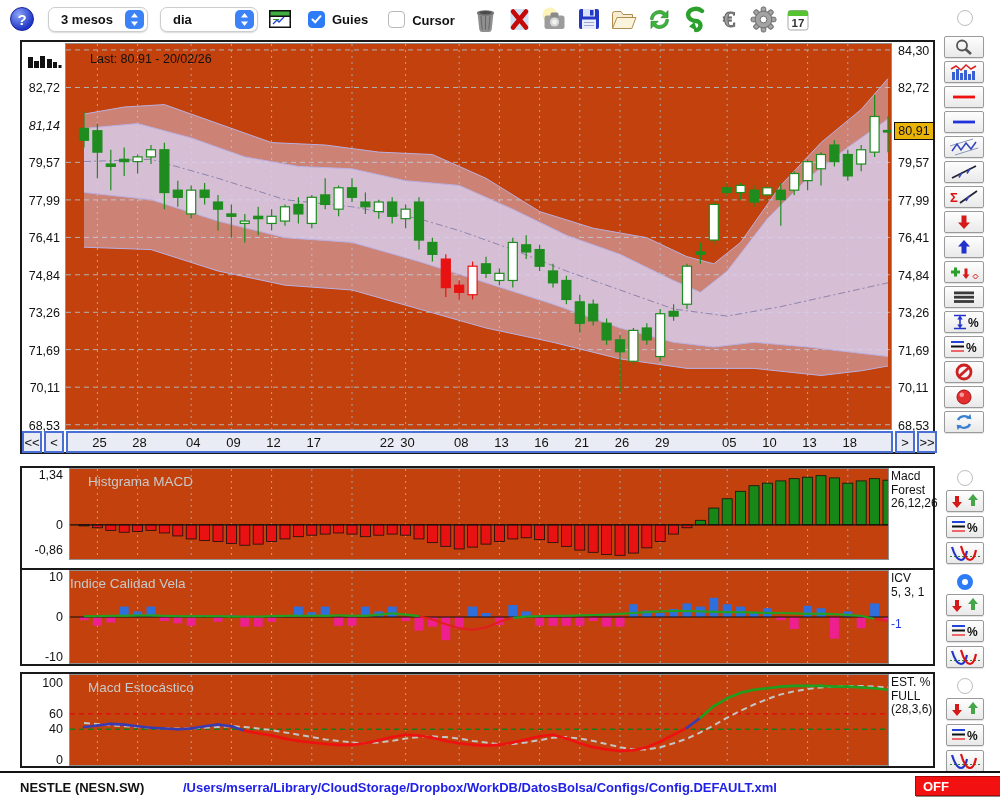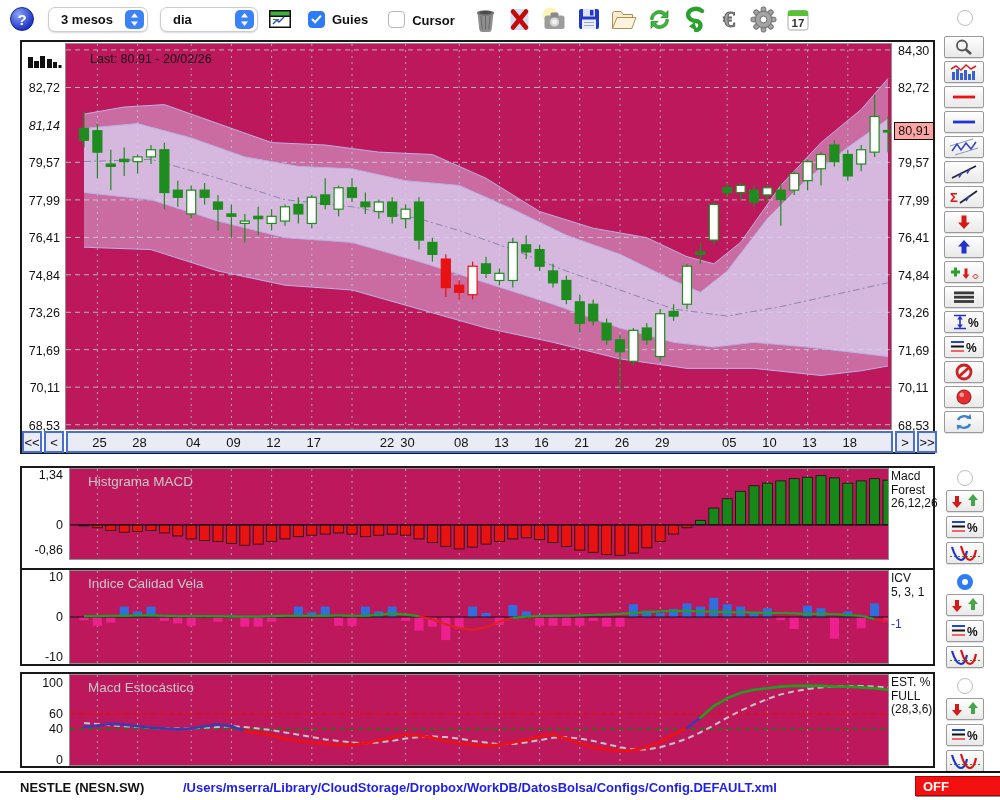--- a/index.html
+++ b/index.html
@@ -7,38 +7,38 @@
 body{font-family:"Liberation Sans",sans-serif;background:#fff;position:relative;overflow:hidden;font-size:13px;color:#111}
 .abs{position:absolute}
 #toolbar{position:absolute;left:0;top:0;width:1000px;height:38px;background:#fff;display:flex;align-items:center}
 .popup{height:25px;border:1px solid #cdcdcd;border-radius:7px;background:#fff;box-shadow:0 1px 1.5px rgba(0,0,0,.15);display:flex;align-items:center;font-size:13px;font-weight:700;padding-left:12px}
 .stepper{width:19px;height:19px;background:#3b82f7;border-radius:5px;margin-left:auto;margin-right:3px;display:flex;align-items:center;justify-content:center}
 .cb{width:17px;height:17px;border-radius:4px;border:1.5px solid #b8b8b8;background:#fff;display:flex;align-items:center;justify-content:center}
 .cb.checked{background:#2e7bf6;border-color:#2e7bf6}
 .cb-label{font-size:13px;font-weight:700;margin-left:7px}
 .tbtn{height:30px;display:flex;align-items:center;justify-content:center}
 .panel{position:absolute;border:2px solid #1a1a1a;background:#fff}
-.plot-frame{position:absolute;border:1px solid #909090;background:#be185d}
+.plot-frame{position:absolute;border:1px solid #909090;background:#c2410c}
 .title-ghost{position:absolute;color:#c9c9c9;font-size:13.5px;pointer-events:none}
 .axis-layer{position:absolute}
 .tick{position:absolute;font-size:12.5px;white-space:nowrap;left:0;width:100%}
 .axis-layer.ar .tick{text-align:right;padding-right:4px}
 .axis-layer.al .tick{text-align:left;padding-left:5px}
 .navbox{position:absolute;height:22px;border:2px solid #4a6fd4;background:#e9ecf4;font-size:13px;display:flex;align-items:center;justify-content:center}
 .date-label{position:absolute;top:2px;font-size:13px;width:22px;text-align:center}
 .rlines{position:absolute;font-size: 12px;line-height:13.5px;white-space:nowrap}
 .sbtn{position:absolute;left:944px;width:40px;height:22px;border:1px solid #9a9a9a;border-radius:2px;background:linear-gradient(#fefefe,#e9e9e9);display:flex;align-items:center;justify-content:center;box-shadow:0 1px 1px rgba(0,0,0,.12)}
 .gbtn{position:absolute;left:946px;width:38px;height:22px;border:1px solid #9a9a9a;border-radius:2px;background:linear-gradient(#fefefe,#e9e9e9);display:flex;align-items:center;justify-content:center;box-shadow:0 1px 1px rgba(0,0,0,.12)}
 .radio{position:absolute;width:16px;height:16px;border-radius:50%;border:1.5px solid #bdbdbd;background:#fff}
 .radio.checked{border:5px solid #2e7bf6}
 #off-btn{position:absolute;left:915px;top:776px;width:91px;height:20px;background:#f21010;border:1px solid #a80808;color:#fff;font-weight:700;font-size:13px;display:flex;align-items:center;padding-left:7px;box-shadow:1px 1px 0 #888}
 #statusbar{position:absolute;left:0;top:771px;width:1000px;height:29px;border-top:2px solid #111;background:#fff}
 #cfg-path{position:absolute;left:130px;top:7px;width:700px;text-align:center;color:#2020e8;font-weight:700;font-size:13px;white-space:nowrap}
 #symbol{position:absolute;left:20px;top:7px;font-weight:700;font-size:13px}
-#last-price-box{position:absolute;left:1px;width:40px;height:18px;background:#fca5a5;border:1.5px solid #111;font-size:12.5px;display:flex;align-items:center;justify-content:center}
+#last-price-box{position:absolute;left:1px;width:40px;height:18px;background:#eab308;border:1.5px solid #111;font-size:12.5px;display:flex;align-items:center;justify-content:center}
 svg{display:block}
 </style>
 </head>
 <body>
 
 <svg width="0" height="0" style="position:absolute">
 <defs>
 <g id="ic-duarrow">
         <path d="M10 16 L5 10 h3 V4 h4 v6 h3 Z" fill="#d61a1a"></path>
         <path d="M26 2 L31 8 h-3 v6 h-4 V8 h-3 Z" fill="#46a546"></path>
@@ -639,21 +639,21 @@
         <line x1="697.4" y1="42" x2="710.8000000000001" y2="42" stroke="#22a022" stroke-width="2.2"></line>
         <line x1="710.8000000000001" y1="42" x2="724.2" y2="42.4" stroke="#22a022" stroke-width="2.2"></line>
         <line x1="724.2" y1="42.4" x2="737.6" y2="42.8" stroke="#22a022" stroke-width="2.2"></line>
         <line x1="737.6" y1="42.8" x2="751" y2="42.8" stroke="#22a022" stroke-width="2.2"></line>
         <line x1="751" y1="42.8" x2="764.4" y2="43.2" stroke="#22a022" stroke-width="2.2"></line>
         <line x1="764.4" y1="43.2" x2="777.8000000000001" y2="44" stroke="#22a022" stroke-width="2.2"></line>
         <line x1="777.8000000000001" y1="44" x2="791.2" y2="44.8" stroke="#22a022" stroke-width="2.2"></line>
         <line x1="791.2" y1="44.8" x2="804.6" y2="48" stroke="#22a022" stroke-width="2.2"></line>
         <line x1="804.6" y1="48" x2="818" y2="50" stroke="#e02020" stroke-width="2.2"></line>
       </svg>
-    <div class="title-ghost" style="left:18px;top:5px">Indice Calidad Vela</div>
+    <div class="title-ghost" style="left:0;top:5px">Indice Calidad Vela</div>
   </div>
   <div class="rlines" style="left:869px;top:2px">
     <div>ICV</div>
     <div>5, 3, 1</div>
   </div>
   <div class="rlines" style="left:869px;top:48px;color:#2233ee">-1</div>
 </div>
 
 <div class="panel" style="left:20px;top:672px;width:915px;height:96px">
   <div class="axis-layer ar" id="axis-stoch" style="left:0;top:0;width:45px;height:92px">

